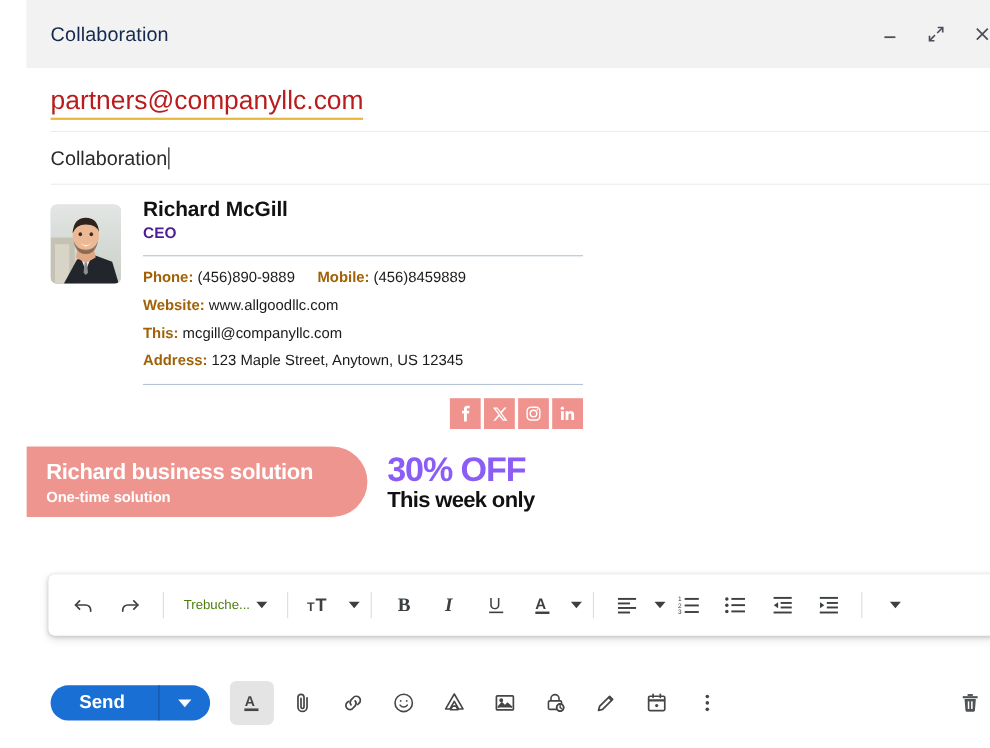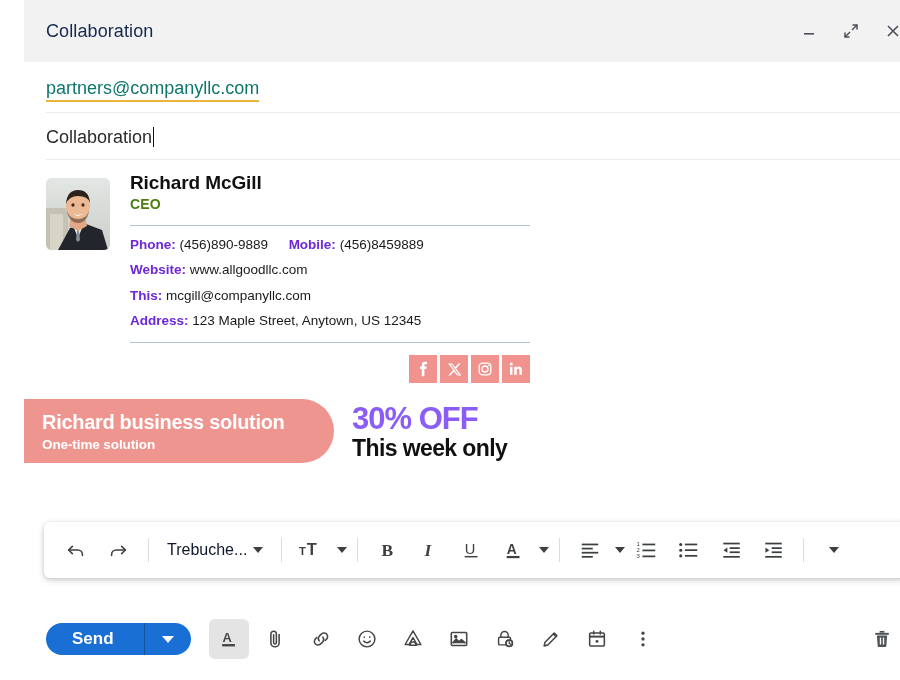--- a/index.html
+++ b/index.html
@@ -49,22 +49,22 @@
   .win-btn svg { display: block; }
 
   
   .field {
     margin: 0 22px;
     padding: 16px 0 10px 0;
     border-bottom: 1px solid #ececec;
     flex: none;
   }
   .field-to .value {
-    font-size: 18px;
-    color: #0f766e;
+    font-size: 24px;
+    color: #b91c1c;
     display: inline-block;
     border-bottom: 2px solid #e9b53c;
     padding-bottom: 1px;
     line-height: 1.15;
   }
   .field-subject { padding-top: 14px; padding-bottom: 12px; }
   .field-subject .value {
     font-size: 18px;
     color: #2b2b2b;
     line-height: 1.15;
@@ -102,38 +102,38 @@
   .sig-name {
     font-size: 19px;
     font-weight: bold;
     color: #111;
     line-height: 1.15;
     letter-spacing: -0.1px;
   }
   .sig-role {
     font-size: 14px;
     font-weight: bold;
-    color: #4d7c0f;
+    color: #4c1d95;
     margin-top: 2px;
     letter-spacing: 0.1px;
   }
   .sig-rule {
     height: 1px;
     background: #b4c2d4;
     margin: 13px 0 10px 0;
     width: 400px;
   }
   .sig-line {
     font-size: 13.5px;
     color: #1a1a1a;
     margin-bottom: 7px;
     line-height: 1.35;
     white-space: nowrap;
   }
-  .lbl { color: #6d28d9; font-weight: bold; }
+  .lbl { color: #a16207; font-weight: bold; }
   .sep-space { display: inline-block; width: 13px; }
   .sig-rule-2 {
     height: 1px;
     background: #b4c2d4;
     margin: 12px 0 0 0;
     width: 400px;
   }
   .socials {
     display: flex;
     justify-content: flex-end;
@@ -187,21 +187,21 @@
     line-height: 1;
   }
   .promo-big {
     font-size: 31px;
     font-weight: bold;
     color: #8b5cf6;
     letter-spacing: -1px;
     line-height: 1;
   }
   .promo-small {
-    font-size: 23px;
+    font-size: 20px;
     font-weight: bold;
     color: #111;
     letter-spacing: -0.6px;
     margin-top: 3px;
     line-height: 1;
   }
 
   
   .fmt-toolbar {
     position: absolute;
@@ -236,22 +236,22 @@
     flex: none;
   }
   .tb-font {
     display: flex; align-items: center;
     gap: 6px;
     padding: 0 8px;
     cursor: pointer;
     height: 40px;
   }
   .tb-font-label {
-    font-size: 16px;
-    color: #0f172a;
+    font-size: 12px;
+    color: #4d7c0f;
     white-space: nowrap;
   }
   .tb-caret {
     width: 0; height: 0;
     border-left: 5px solid transparent;
     border-right: 5px solid transparent;
     border-top: 6px solid #3c4043;
   }
   .tb-group { display: flex; align-items: center; gap: 5px; cursor: pointer; }
 

